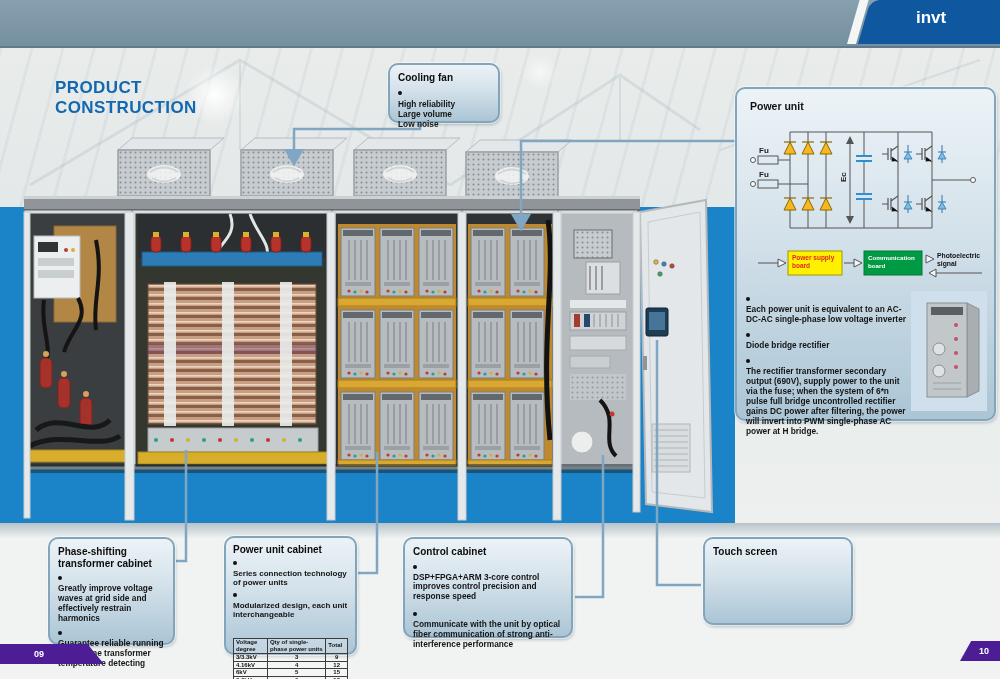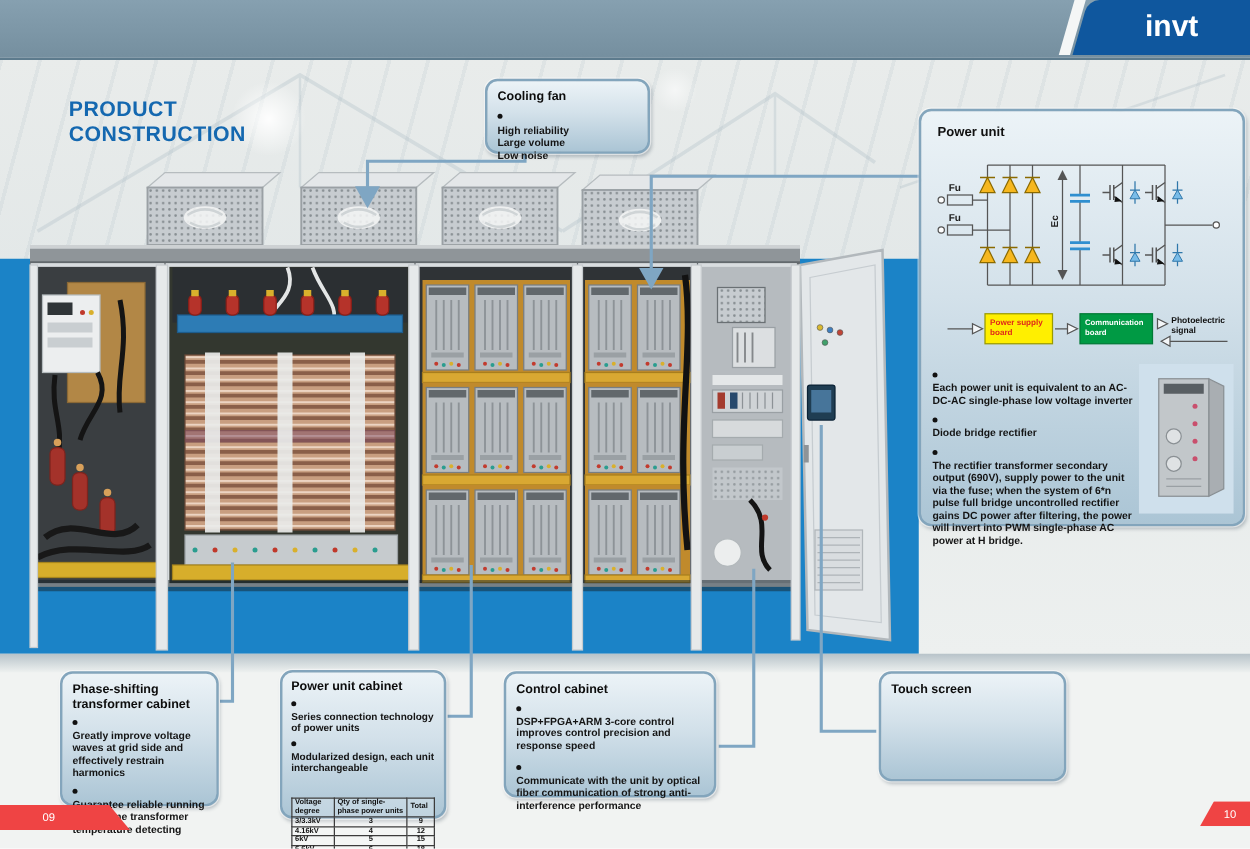--- a/index.html
+++ b/index.html
@@ -5,21 +5,21 @@
   html,body{margin:0;padding:0;background:#fff;}
   .page{position:relative;width:1000px;height:679px;overflow:hidden;background:#f1f3f2;
         font-family:"Liberation Sans",sans-serif;color:#111;}
   
   .topstrip{position:absolute;left:0;top:0;width:1000px;height:46px;
             background:linear-gradient(180deg,#86a0b0,#758f9f);border-bottom:2px solid #5d7b8d;z-index:3;}
   .logo-block{position:absolute;left:858px;top:0;width:160px;height:44px;background:#0f579e;
               transform:skewX(-16deg);transform-origin:left bottom;border-top-left-radius:9px;z-index:4;}
   .logo-stripe{position:absolute;left:847px;top:0;width:9px;height:44px;background:#f4f6f6;
                transform:skewX(-16deg);transform-origin:left bottom;z-index:4;}
-  .logo-text{position:absolute;left:916px;top:8px;z-index:5;color:#fff;font-size:24px;font-weight:800;
+  .logo-text{position:absolute;left:916px;top:8px;z-index:5;color:#fff;font-size:17px;font-weight:800;
              letter-spacing:0px;}
   
   .factory{position:absolute;left:0;top:46px;width:1000px;height:478px;z-index:1;
            background:linear-gradient(180deg,#e9eceb 0%,#e3e8e8 35%,#edf0ef 100%);}
   .trusses{position:absolute;left:0;top:46px;width:1000px;height:168px;z-index:1;
            background:repeating-linear-gradient(105deg,rgba(158,177,188,.14) 0 3px,transparent 3px 30px);}
   .blue-panel{position:absolute;left:0;top:207px;width:735px;height:316px;background:#1b83c7;z-index:2;}
   .gray-band{position:absolute;left:0;top:523px;width:1000px;height:15px;z-index:2;
              background:linear-gradient(180deg,#b7c3c9,#eef1f0);}
   
@@ -39,35 +39,35 @@
   .mk{flex:none;width:4px;height:4px;border-radius:50%;background:#111;margin-top:3px;}
   .mk.sq{width:5px;height:5px;border-radius:0;background:#f4f6f6;border:1px solid #222;margin-top:2px;}
   .lines div{line-height:1.25;}
   
   #cb-power-unit{left:735px;top:87px;width:261px;height:334px;padding:9px;}
   .pu-title{font-size:10.5px;font-weight:800;margin:2px 0 4px 4px;}
   .pu-bullets{width:162px;margin-top:4px;}
   .pu-bullets li{margin-bottom:5px;}
   .pu-module{position:absolute;right:7px;top:202px;width:76px;height:120px;}
   
-  #cb-cooling{left:388px;top:63px;width:132px;height:60px;}
+  #cb-cooling{left:388px;top:63px;width:112px;height:60px;}
   #cb-phase{left:48px;top:537px;width:127px;height:108px;}
   #cb-pucab{left:224px;top:536px;width:133px;height:119px;padding:6px 7px;}
   #cb-control{left:403px;top:537px;width:170px;height:101px;}
   #cb-touch{left:703px;top:537px;width:150px;height:88px;}
   
   table.vt{border-collapse:collapse;margin-top:2px;background:rgba(255,255,255,.25);}
   table.vt th,table.vt td{border:1px solid #3c3c3c;font-size:6px;font-weight:700;
       padding:0 2px;line-height:1.15;color:#111;}
   table.vt th{text-align:left;}
   table.vt td{text-align:center;}
   table.vt td.l{text-align:left;}
   .cw1{width:30px;}.cw2{width:58px;}.cw3{width:17px;}
   
-  .tab{position:absolute;z-index:7;background:#ef4444;color:#fff;font-size:9px;font-weight:400;
+  .tab{position:absolute;z-index:7;background:#4c1d95;color:#fff;font-size:9px;font-weight:700;
        display:flex;align-items:center;}
   .tab-left{left:0;top:644px;width:104px;height:20px;clip-path:polygon(0 0,84% 0,100% 100%,0 100%);
             justify-content:center;padding-right:26px;box-sizing:border-box;}
   .tab-right{left:960px;top:641px;width:40px;height:20px;clip-path:polygon(28% 0,100% 0,100% 100%,0 100%);
              justify-content:center;padding-left:8px;box-sizing:border-box;}
 </style>
 </head>
 <body>
 
 <div class="page">

